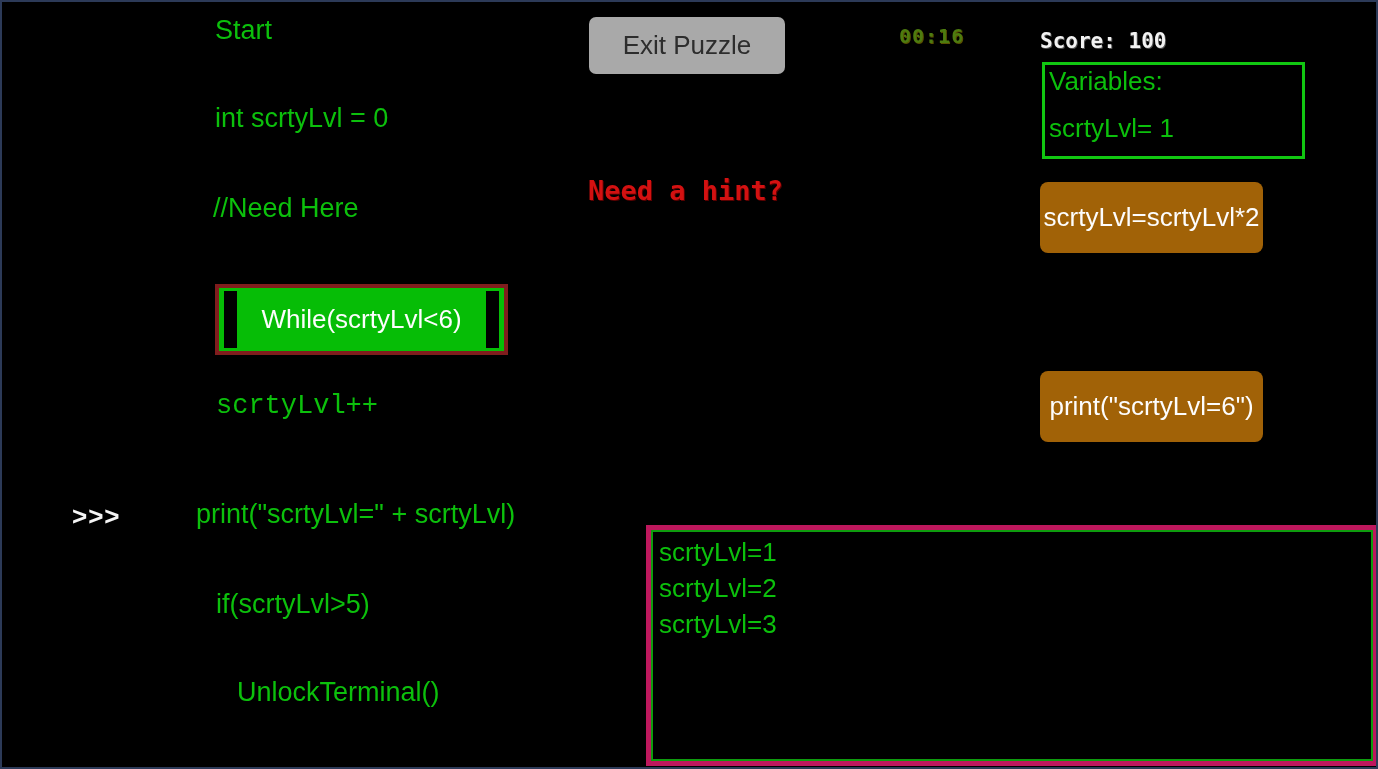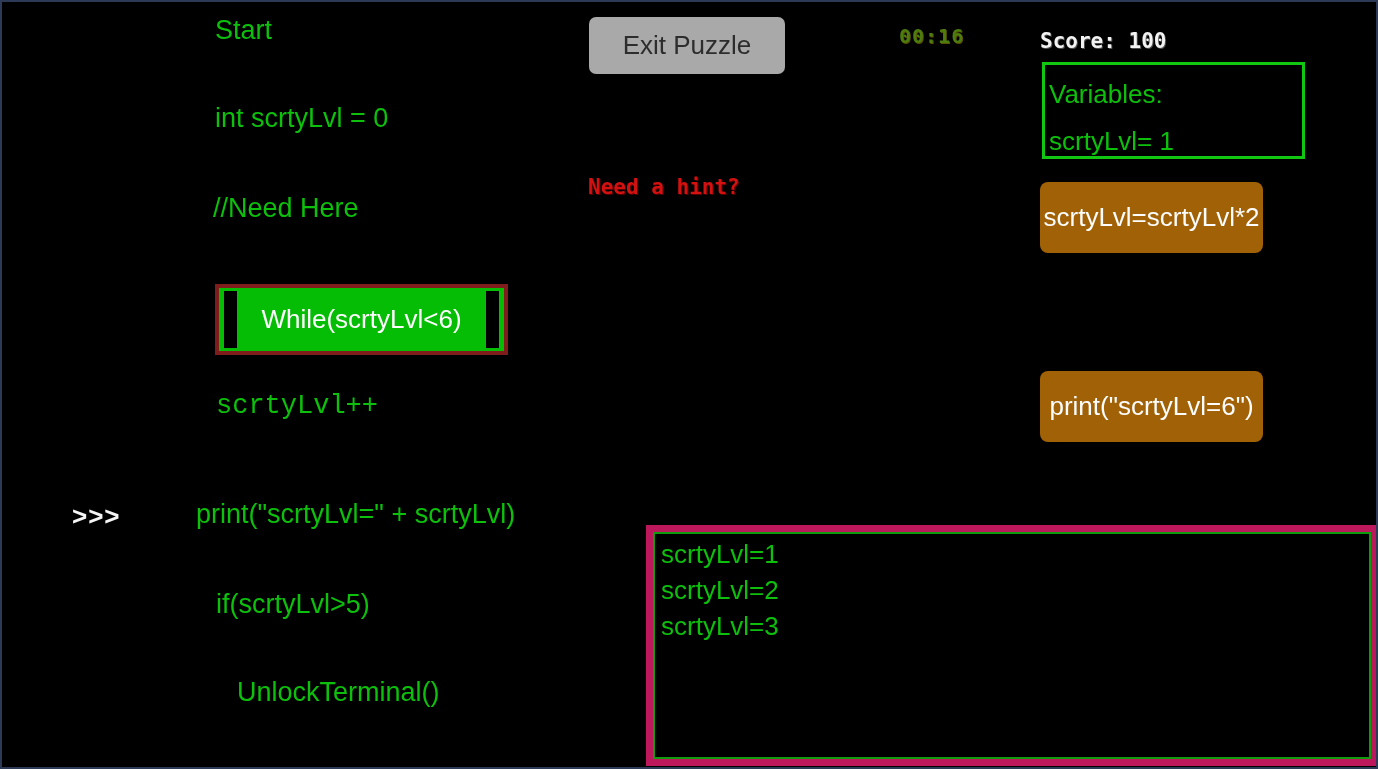--- a/index.html
+++ b/index.html
@@ -60,62 +60,62 @@
   }
   .btn-exit{top:15px;}
   .btn-hint{top:95px;}
   .pixeltext{
     font-family:"DejaVu Sans Mono", monospace;
     font-weight:bold;
     white-space:pre;
   }
   .hint-prompt{
     position:absolute;left:586px;top:173px;
-    color:#d31111;font-size:21px;letter-spacing:0px;
+    color:#d31111;font-size:27px;letter-spacing:0px;
     text-shadow:1px 1px 0 #5a0000;
   }
   
   .timer{
     position:absolute;left:897px;top:22px;
     color:#4d7c0f;font-size:20px;letter-spacing:1px;
     text-shadow:1px 1px 0 #5a5200;
   }
   .score{
     position:absolute;left:1038px;top:27px;
     color:#f2f2f2;font-size:21px;
     text-shadow:1px 1px 0 #4d4d4d;
   }
   
   .variables-panel{
     position:absolute;left:1040px;top:60px;width:263px;height:97px;
     box-sizing:border-box;
     border:3px solid #11c711;
     background:#000;
     color:#0cc00c;font-size:26px;
-    padding:14px 4px;
+    padding:1px 4px;
   }
   .variables-title{line-height:30px;}
   .variables-entry{line-height:30px;margin-top:17px;}
   
   .cmd-btn{
     position:absolute;left:1038px;width:223px;height:71px;
     background:#a16207;border:none;border-radius:8px;
     color:#fdfdfd;font-size:26px;
     font-family:"Liberation Sans", sans-serif;
     display:flex;align-items:center;justify-content:center;
     cursor:pointer;
   }
   .cmd-0{top:180px;}
   .cmd-1{top:369px;}
   
   .terminal{
     position:absolute;left:644px;top:523px;width:732px;height:241px;
     box-sizing:border-box;
     background:#000;
-    border:7px solid #be185d;
+    border:5px solid #be185d;
     box-shadow:inset 0 0 0 2px #0e9c0e;
     padding:4px 8px;
   }
   .terminal-line{
     color:#0cc00c;font-size:26px;line-height:36px;white-space:pre;
   }
 </style>
 </head>
 <body>
 

